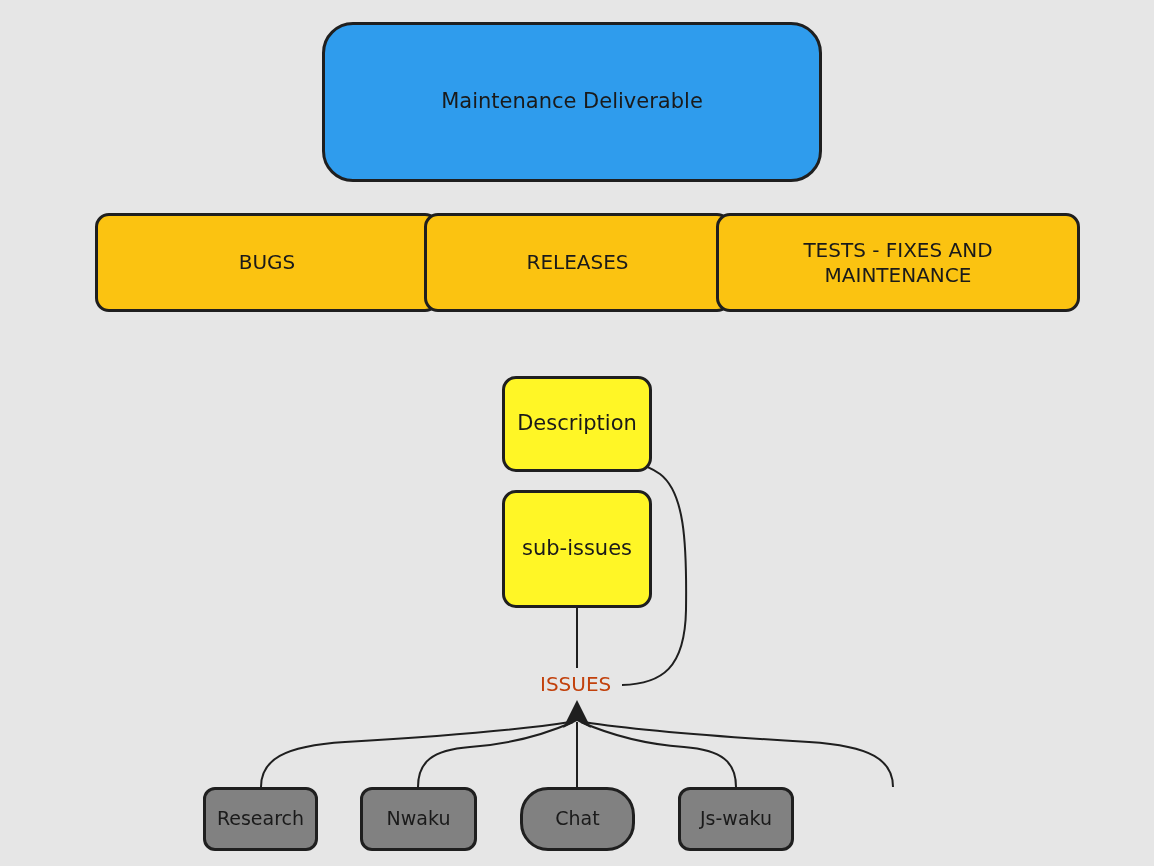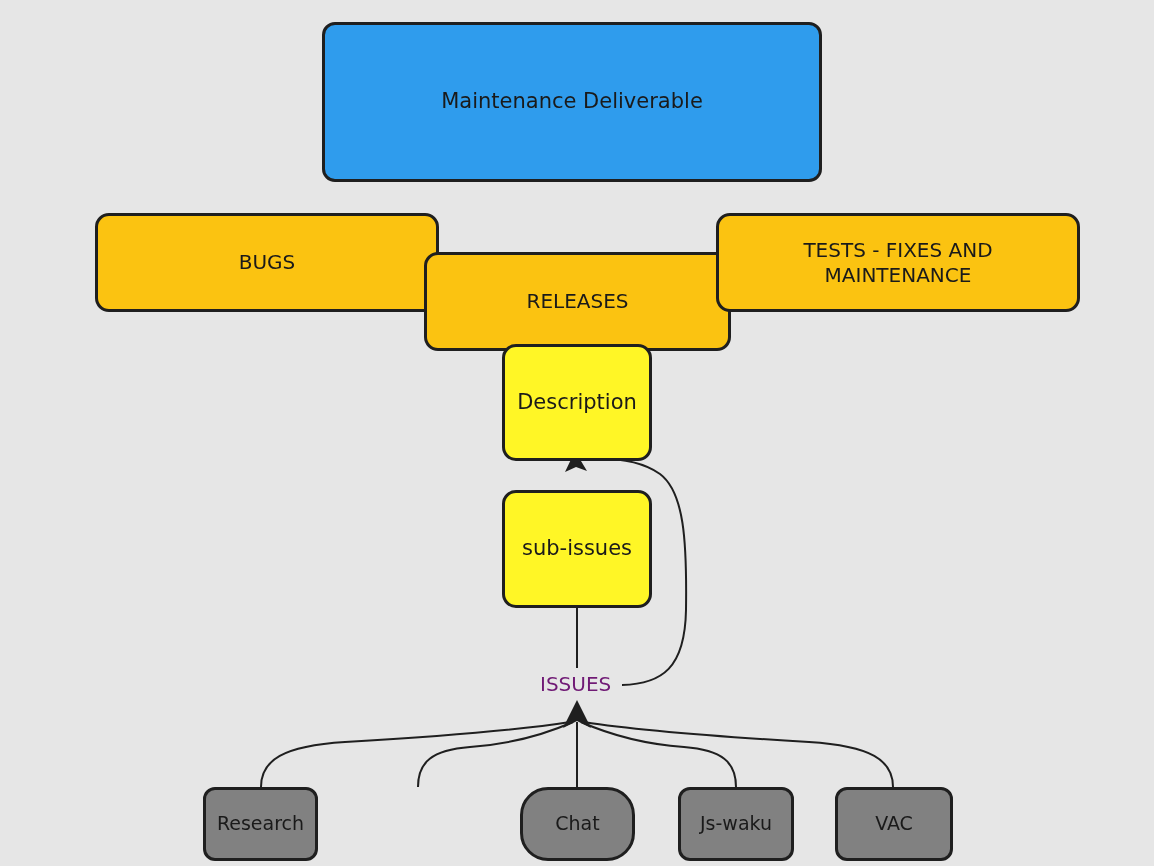--- a/index.html
+++ b/index.html
@@ -32,47 +32,47 @@
     line-height: 1.22;
     white-space: pre-line;
     user-select: none;
   }
   .node-deliverable {
     left: 322px;
     top: 22px;
     width: 500px;
     height: 160px;
     background: #2f9ced;
-    border-radius: 13px;
+    border-radius: 31px;
     font-size: 21px;
   }
   .node-category {
     top: 213px;
     height: 99px;
     background: #fbc311;
     border-radius: 14px;
     font-size: 20px;
   }
   .cat-bugs   { left: 95px;  width: 344px; }
-  .cat-rel    { left: 424px; width: 307px; margin-top: 39px; }
+  .cat-rel    { left: 424px; width: 307px; }
   .cat-tests  { left: 716px; width: 364px; }
 
   .node-yellow {
     left: 502px;
     width: 150px;
     background: #fff626;
     border-radius: 14px;
     font-size: 21px;
   }
-  .node-description { top: 344px; height: 117px; }
+  .node-description { top: 376px; height: 96px; }
   .node-subissues   { top: 490px; height: 118px; }
 
   .node-source {
     top: 787px;
-    height: 74px;
+    height: 64px;
     background: #818181;
     border-radius: 12px;
     font-size: 19px;
   }
   .src-research { left: 203px; width: 115px; }
   .src-nwaku    { left: 360px; width: 117px; }
   .src-chat     { left: 520px; width: 115px; border-radius: 28px; }
   .src-jswaku   { left: 678px; width: 116px; }
   .src-vac      { left: 835px; width: 118px; }
 
@@ -88,21 +88,21 @@
     fill: none;
     stroke: #1f1f1f;
     stroke-width: 2;
   }
   .edge-head {
     fill: #1f1f1f;
   }
   .edge-label {
     position: absolute;
     font-size: 20px;
-    color: #701a75;
+    color: #c2410c;
     background: #e6e6e6;
     padding: 0 2px;
     user-select: none;
     white-space: nowrap;
   }
   #label-issues {
     left: 538px;
     top: 672px;
   }
 </style>
@@ -137,20 +137,20 @@
 MAINTENANCE</div>
 
   <div class="node node-yellow node-description">Description</div>
 
   <div class="node node-yellow node-subissues">sub-issues</div>
 
   <div class="edge-label" id="label-issues">ISSUES</div>
 
   <div class="node node-source src-research">Research</div>
 
+  <div class="node node-source src-nwaku">Nwaku</div>
 
   <div class="node node-source src-chat">Chat</div>
 
   <div class="node node-source src-jswaku">Js-waku</div>
 
-  <div class="node node-source src-vac">VAC</div>
 
 </div>
 
 </body></html>

